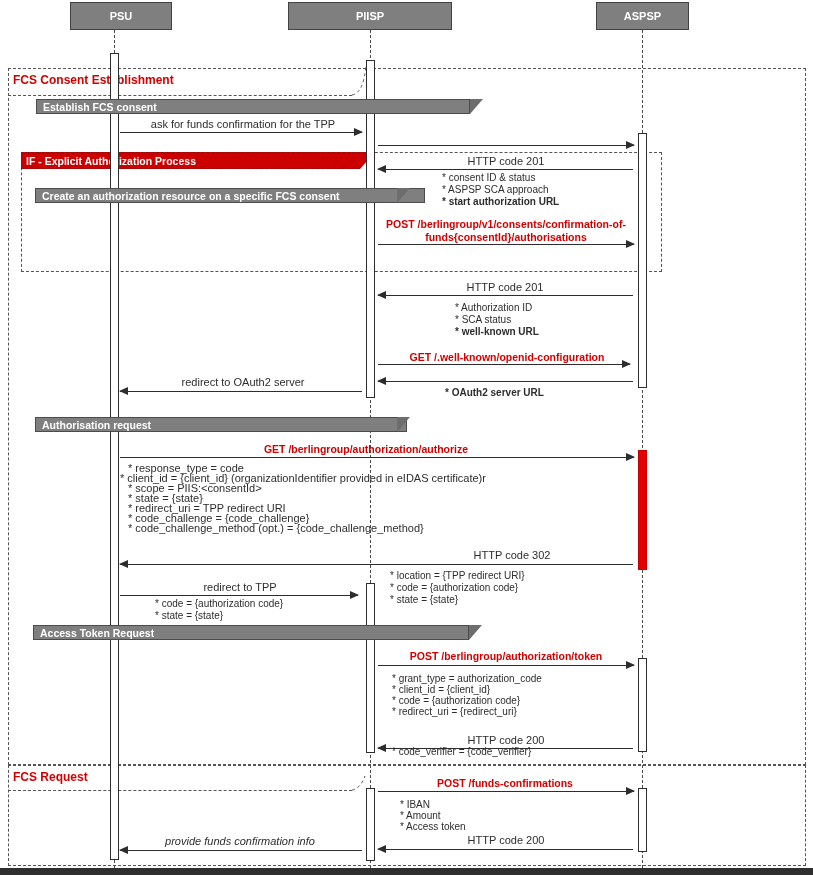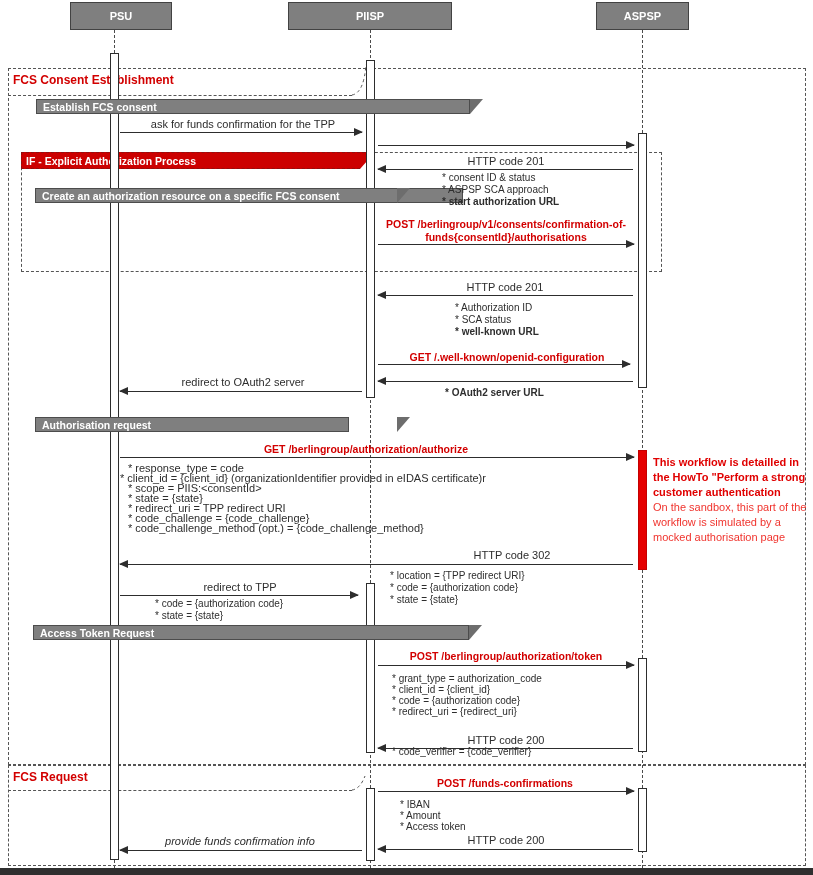--- a/index.html
+++ b/index.html
@@ -59,23 +59,23 @@
     <div class="act" style="left: 110px; top: 53px; height: 807px;"></div>
     <div class="act" style="left: 366px; top: 60px; height: 338px;"></div>
     <div class="act" style="left: 366px; top: 583px; height: 170px;"></div>
     <div class="act" style="left: 366px; top: 788px; height: 73px;"></div>
     <div class="act" style="left: 638px; top: 133px; height: 255px;"></div>
     <div class="act red" style="left: 638px; top: 450px; height: 120px;"></div>
     <div class="act" style="left: 638px; top: 658px; height: 94px;"></div>
     <div class="act" style="left: 638px; top: 788px; height: 64px;"></div>
     <div class="banner" style="left: 36px; top: 99px; width: 434px; height: 15px;">Establish FCS consent</div>
     <div class="fold" style="left: 470px; top: 99px;"></div>
-    <div class="banner" style="left: 35px; top: 188px; width: 428px; height: 15px;">Create an authorization resource on a specific FCS consent</div>
+    <div class="banner" style="left: 35px; top: 188px; width: 390px; height: 15px;">Create an authorization resource on a specific FCS consent</div>
     <div class="fold" style="left: 397px; top: 188px;"></div>
-    <div class="banner" style="left: 35px; top: 417px; width: 314px; height: 15px;">Authorisation request</div>
+    <div class="banner" style="left: 35px; top: 417px; width: 372px; height: 15px;">Authorisation request</div>
     <div class="fold" style="left: 397px; top: 417px;"></div>
     <div class="banner" style="left: 33px; top: 625px; width: 436px; height: 15px;">Access Token Request</div>
     <div class="fold" style="left: 469px; top: 625px;"></div>
     <div class="msg" style="left: 243px; top: 118px;">ask for funds confirmation for the TPP</div>
     <div class="arr" style="left: 120px; top: 132px; width: 242px;"></div>
     <div class="head r" style="left: 354px; top: 128px;"></div>
     <div class="arr" style="left: 378px; top: 145px; width: 256px;"></div>
     <div class="head r" style="left: 626px; top: 141px;"></div>
     <div class="msg" style="left: 506px; top: 155px;">HTTP code 201</div>
     <div class="arr" style="left: 378px; top: 169px; width: 255px;"></div>
@@ -139,21 +139,17 @@
     <div class="note" style="left: 155px; top: 598px;">* code = {authorization code}</div>
     <div class="note" style="left: 155px; top: 610px;">* state = {state}</div>
     <div class="note" style="left: 392px; top: 673px;">* grant_type = authorization_code</div>
     <div class="note" style="left: 392px; top: 684px;">* client_id = {client_id}</div>
     <div class="note" style="left: 392px; top: 695px;">* code = {authorization code}</div>
     <div class="note" style="left: 392px; top: 706px;">* redirect_uri = {redirect_uri}</div>
     <div class="note" style="left: 392px; top: 746px;">* code_verifier = {code_verifier}</div>
     <div class="note" style="left: 400px; top: 799px;">* IBAN</div>
     <div class="note" style="left: 400px; top: 810px;">* Amount</div>
     <div class="note" style="left: 400px; top: 821px;">* Access token</div>
-    <div class="side-note" style="left: 653px; top: 455px; width: 154px;">
-      <div class="bold">This workflow is detailled in the HowTo "Perform a strong customer authentication</div>
-      <div class="norm">On the sandbox, this part of the workflow is simulated by a mocked authorisation page</div>
-    </div>
     <div class="actor" style="left: 70px; top: 2px; width: 102px; height: 28px;">PSU</div>
     <div class="actor" style="left: 288px; top: 2px; width: 164px; height: 28px;">PIISP</div>
     <div class="actor" style="left: 596px; top: 2px; width: 93px; height: 28px;">ASPSP</div>
     <div class="bottom-bar" style="top: 868px; height: 7px;"></div>
   </div>
 
 </body></html>

